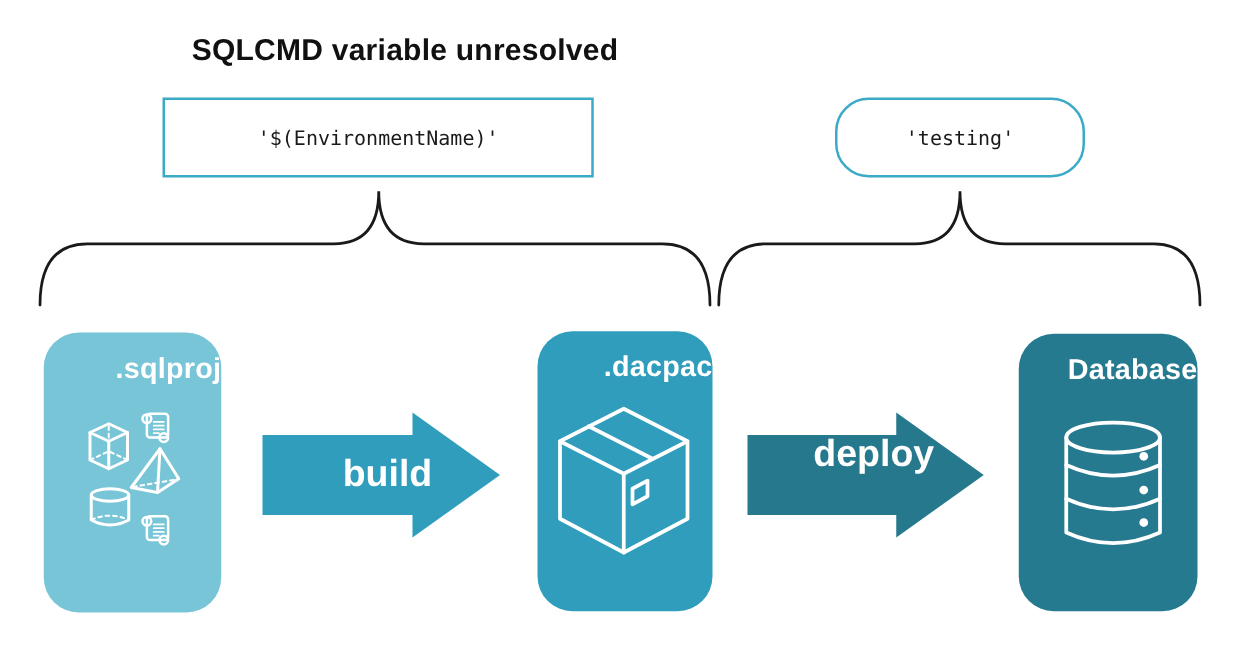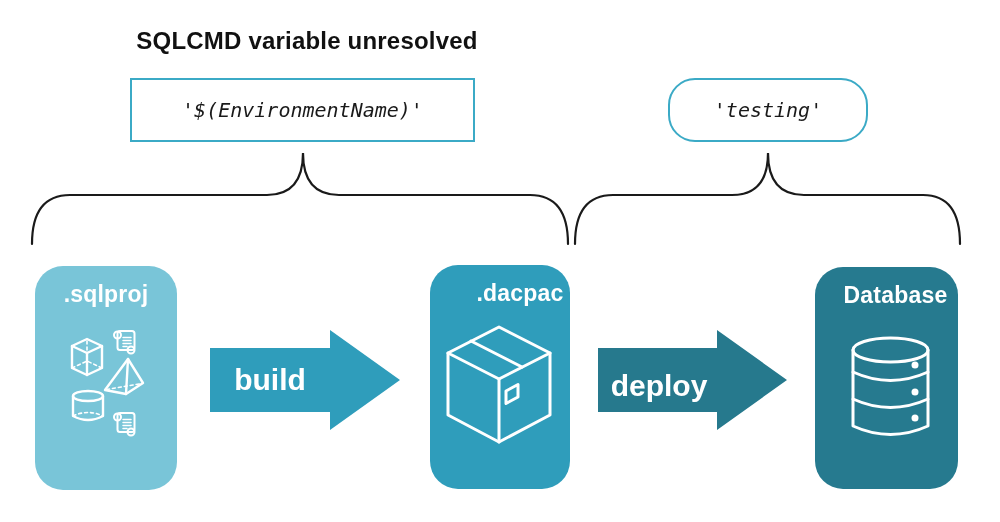--- a/index.html
+++ b/index.html
@@ -28,57 +28,57 @@
   .code-box {
     border: 2px solid var(--color-code_border, #3BAAC6);
     background: #ffffff;
     display: flex;
     align-items: center;
     justify-content: center;
     box-sizing: border-box;
   }
   .code-text {
     font-family: "DejaVu Sans Mono", monospace;
-    font-size: 20px;
+    font-size: 16px;
     color: var(--color-code_text, #1a1a1a);
     white-space: pre;
-    font-style: italic;
   }
   .card {
     border-radius: 28px;
     box-sizing: border-box;
   }
   .card-label {
     width: 100%;
-    text-align: center;
+    text-align: right;
     margin-top: 15px;
     font-size: 23px;
     font-weight: bold;
     color: var(--color-label_text, #fff);
     letter-spacing: 0.2px;
   }
   #card-sqlproj  { background: var(--color-sqlproj_bg,  #79C5D8); }
   #card-dacpac   { background: var(--color-dacpac_bg,   #2F9DBB); padding-left: 40px; }
   #card-database { background: var(--color-database_bg, #267A8F); padding-left: 18px; }
 
   .arrow-label {
     text-align: center;
     font-size: 30px;
     font-weight: bold;
     color: var(--color-label_text, #fff);
     line-height: 44px;
+    margin-left: 40px;
   }
   svg { display: block; }
 </style>
 </head>
 <body>
 
 <div id="canvas">
 
-  <div class="abs group-title" style="left:103px; top:27px; width:408px;">SQLCMD variable unresolved</div>
+  <div class="abs group-title" style="left:120px; top:27px; width:408px;">SQLCMD variable unresolved</div>
 
   <div class="abs code-box" style="left:130px; top:78px; width:345px; height:64px;">
     <span class="code-text">'$(EnvironmentName)'</span>
   </div>
 
 
   <div class="abs code-box" style="left:668px; top:78px; width:200px; height:64px;border-radius:27px;">
     <span class="code-text">'testing'</span>
   </div>
 
@@ -142,21 +142,21 @@
       <path d="M18 88 L18 150 L69 177 L120 150 L120 88"></path>
       <path d="M69 114 L69 177"></path>
       <path d="M41 76 L92 102"></path>
       <polygon points="76,126 88,119.5 88,132 76,138.5" stroke-width="3"></polygon>
     </svg>
   </div>
 
   <svg class="abs" style="left:596px; top:328px;" width="194" height="104" viewBox="0 0 194 104">
     <polygon points="2,20 121,20 121,2 191,52 121,102 121,84 2,84" fill="var(--color-deploy_arrow, #26798D)"></polygon>
   </svg>
-  <div class="abs arrow-label" style="left:598px; top:364px; width:122px; height:44px;">deploy</div>
+  <div class="abs arrow-label" style="left:598px; top:342px; width:122px; height:44px;">deploy</div>
 
   <div id="card-database" class="abs card" style="left:815px; top:267px; width:143px; height:222px;">
     <div class="card-label">Database</div>
     <svg class="abs" style="left:0; top:0;" width="143" height="222" viewBox="0 0 143 222" fill="none" stroke="var(--color-icon_stroke, #fff)" stroke-width="3" stroke-linecap="round" stroke-linejoin="round">
       <ellipse cx="75.5" cy="83" rx="37.5" ry="12"></ellipse>
       <path d="M38 83 L38 159 Q75.5 176 113 159 L113 83"></path>
       <path d="M38 105 Q75.5 122 113 105"></path>
       <path d="M38 132 Q75.5 149 113 132"></path>
       <circle cx="100" cy="98" r="3.5" fill="var(--color-icon_stroke, #fff)" stroke="none"></circle>
       <circle cx="100" cy="125" r="3.5" fill="var(--color-icon_stroke, #fff)" stroke="none"></circle>

